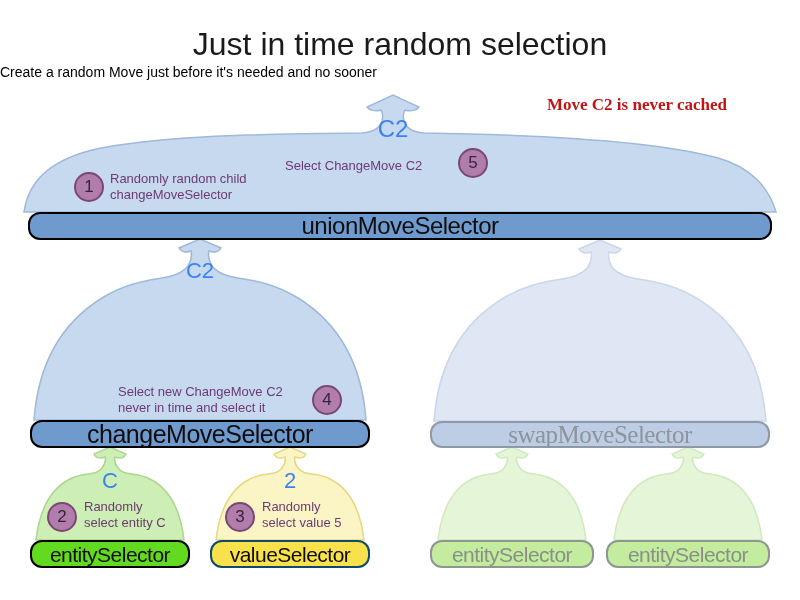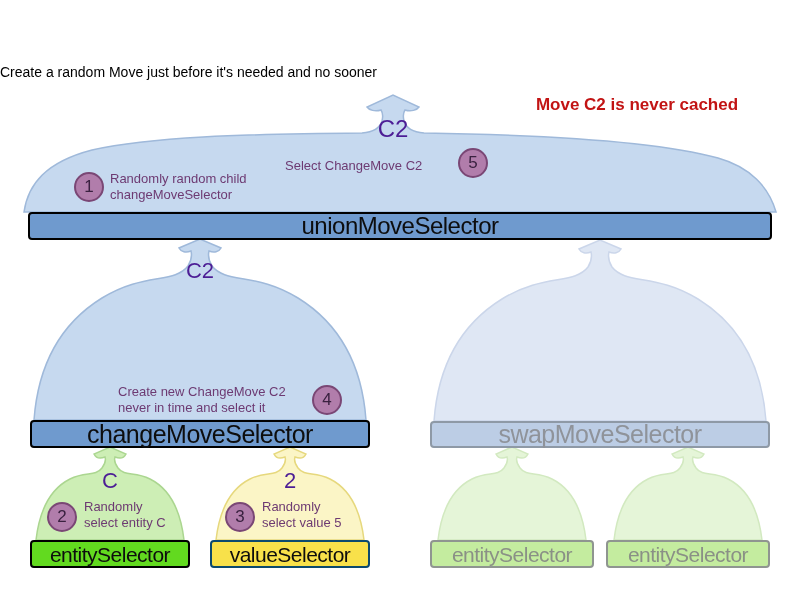--- a/index.html
+++ b/index.html
@@ -13,84 +13,85 @@
   
   .mound-blue{fill:var(--mound-blue);stroke:var(--mound-blue-stroke);stroke-width:1.5;}
   .mound-blue-faded{fill:var(--mound-blue-faded);stroke:var(--mound-blue-faded-stroke);stroke-width:1.5;}
   .mound-green{fill:var(--mound-green);stroke:var(--mound-green-stroke);stroke-width:1.5;}
   .mound-yellow{fill:var(--mound-yellow);stroke:var(--mound-yellow-stroke);stroke-width:1.5;}
   .mound-green-faded{fill:var(--mound-green-faded);stroke:var(--mound-green-faded-stroke);stroke-width:1.5;}
 
   
   .bar{
     z-index:2;display:flex;align-items:center;justify-content:center;
-    box-sizing:border-box;border-radius:4px;line-height:1;white-space:nowrap;
+    box-sizing:border-box;border-radius:12px;line-height:1;white-space:nowrap;
     color:#0d0d0d;letter-spacing:-0.5px;
   }
   .bar-blue{background:var(--bar-blue);border:2px solid #000;}
-  .bar-swap{background:var(--bar-swap);border:2px solid var(--swap-border);color:var(--swap-text);}
+  .bar-swap{background:var(--bar-swap);border:2px solid var(--swap-border);color:var(--swap-text);font-family:Liberation Serif, serif;}
   .bar-green{background:var(--bar-green);border:2px solid #000;}
   .bar-yellow{background:var(--bar-yellow);border:2px solid #0c4a6e;}
   .bar-faded-green{background:var(--bar-faded-green);border:2px solid var(--faded-border);color:var(--faded-text);}
 
   
   .badge{
     z-index:3;width:30px;height:30px;border-radius:50%;
     background:var(--badge-fill);border:2px solid var(--badge-stroke);
     color:var(--badge-text);font-size:17px;
     display:flex;align-items:center;justify-content:center;box-sizing:border-box;
   }
 
   
   .step-text{z-index:3;font-size:13px;line-height:16px;color:var(--purple-text);white-space:nowrap;}
   .ta-r{}
 
   
-  .out-label{z-index:3;color:#4c1d95;text-align:center;line-height:1;}
+  .out-label{z-index:3;color:#3b82f6;text-align:center;line-height:1;}
 
   .title{z-index:3;width:800px;text-align:center;font-size:32px;color:#1a1a1a;}
   .subtitle{z-index:3;width:800px;text-align:left;font-size:14px;color:#000;}
   .note{z-index:3;font-size:17px;font-weight:600;color:var(--red-text);text-align:center;white-space:nowrap;}
 </style>
 </head>
 <body>
 
 <div id="stage">
 
   <svg id="shapes" width="800" height="600" viewBox="0 0 800 600">
     <path class="mound-blue" d="M 24 212 C 28 184 46 162 92 150 C 150 137 240 134 362 133 C 374 132 380 128 382 121 C 383 117 383 113 381 110 C 375 112 369 110 367 107 L 393 95 L 419 107 C 417 110 411 112 405 110 C 403 113 403 117 404 121 C 406 128 412 132 424 133 C 560 135 664 143 718 158 C 750 167 769 187 776 212 Z"></path>
     <path class="mound-blue" d="M 34 420 C 38 366 60 324 102 298 C 144 272 174 284 188 266 C 191 261 192 255 191 251 C 186 253 181 252 179 248 L 200 239 L 221 248 C 219 252 214 253 209 251 C 208 255 209 261 212 266 C 226 284 256 272 298 298 C 340 324 362 366 366 420 Z"></path>
     <path class="mound-blue-faded" d="M 434 421 C 438 367 460 325 502 299 C 544 273 574 285 588 267 C 591 262 592 256 591 252 C 586 254 581 253 579 249 L 600 240 L 621 249 C 619 253 614 254 609 252 C 608 256 609 262 612 267 C 626 285 656 273 698 299 C 740 325 762 367 766 421 Z"></path>
     <path class="mound-green" d="M 36 540 C 40 506 52 488 70 479 C 86 471 95 477 102 468 C 105 464 106 460 105 457 C 100 459 96 458 94 454 L 110 447 L 126 454 C 124 458 120 459 115 457 C 114 460 115 464 118 468 C 125 477 134 471 150 479 C 168 488 180 506 184 540 Z"></path>
     <path class="mound-yellow" d="M 216 540 C 220 506 232 488 250 479 C 266 471 275 477 282 468 C 285 464 286 460 285 457 C 280 459 276 458 274 454 L 290 447 L 306 454 C 304 458 300 459 295 457 C 294 460 295 464 298 468 C 305 477 314 471 330 479 C 348 488 360 506 364 540 Z"></path>
     <path class="mound-green-faded" d="M 438 540 C 442 506 454 488 472 479 C 488 471 497 477 504 468 C 507 464 508 460 507 457 C 502 459 498 458 496 454 L 512 447 L 528 454 C 526 458 522 459 517 457 C 516 460 517 464 520 468 C 527 477 536 471 552 479 C 570 488 582 506 586 540 Z"></path>
     <path class="mound-green-faded" d="M 614 540 C 618 506 630 488 648 479 C 664 471 673 477 680 468 C 683 464 684 460 683 457 C 678 459 674 458 672 454 L 688 447 L 704 454 C 702 458 698 459 693 457 C 692 460 693 464 696 468 C 703 477 712 471 728 479 C 746 488 758 506 762 540 Z"></path>
   </svg>
 
+  <div class="abs title" style="top:26px;left:0;">Just in time random selection</div>
   <div class="abs subtitle" style="top:64px;left:0;">Create a random Move just before it's needed and no sooner</div>
-  <div class="abs note" style="left:517px;top:95px;width:240px;">Move C2 is never cached</div>
+  <div class="abs note" style="left:517px;top:95px;width:240px;font-family:Liberation Serif, serif;">Move C2 is never cached</div>
 
   <div class="abs out-label" style="left:363px;top:117px;width:60px;font-size:24px;">C2</div>
   <div class="abs out-label" style="left:170px;top:260px;width:60px;font-size:22px;">C2</div>
   <div class="abs out-label" style="left:85px;top:470px;width:50px;font-size:22px;">C</div>
   <div class="abs out-label" style="left:265px;top:470px;width:50px;font-size:22px;">2</div>
 
   <div class="abs badge" style="left:74px;top:172px;">1</div>
   <div class="abs step-text" style="left:110px;top:171px;">
     <div>Randomly random child</div>
     <div>changeMoveSelector</div>
   </div>
 
   <div class="abs step-text ta-r" style="left:285px;top:158px;width:168px;">
     <div>Select ChangeMove C2</div>
   </div>
   <div class="abs badge" style="left:458px;top:148px;">5</div>
 
   <div class="abs step-text ta-r" style="left:118px;top:384px;width:190px;">
-    <div>Create new ChangeMove C2</div>
+    <div>Select new ChangeMove C2</div>
     <div>never in time and select it</div>
   </div>
   <div class="abs badge" style="left:312px;top:385px;">4</div>
 
   <div class="abs badge" style="left:47px;top:502px;">2</div>
   <div class="abs step-text" style="left:84px;top:499px;">
     <div>Randomly</div>
     <div>select entity C</div>
   </div>
 

